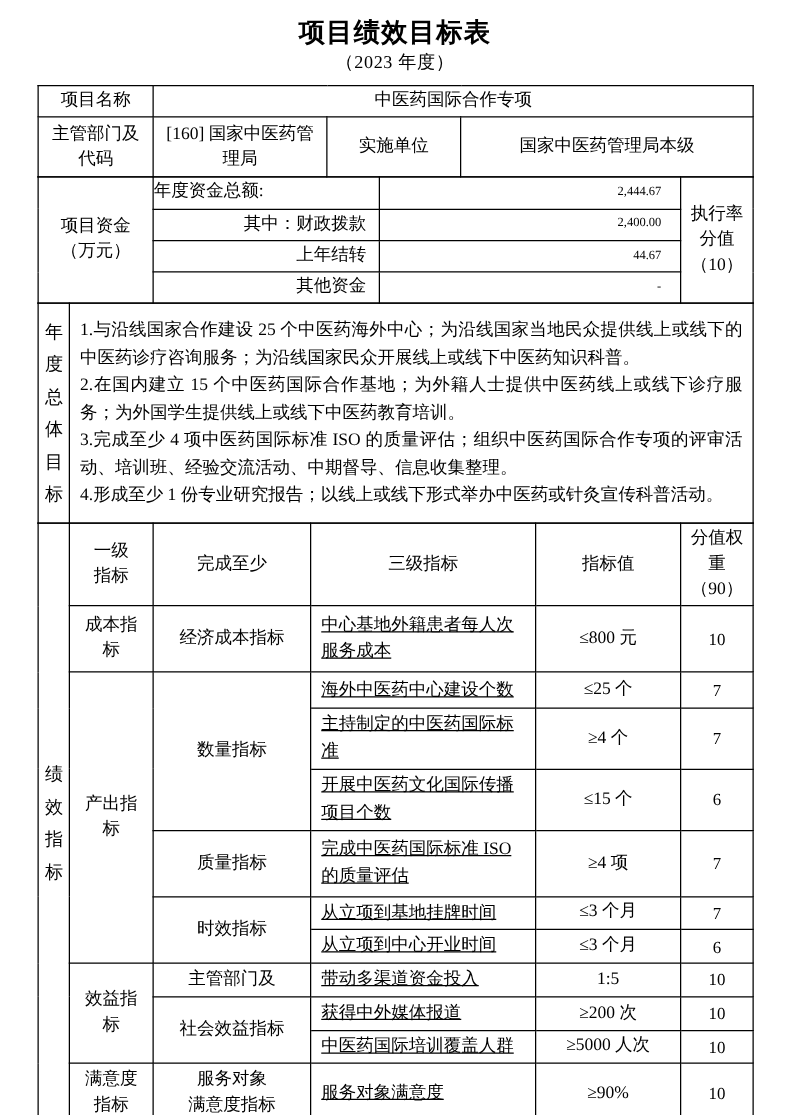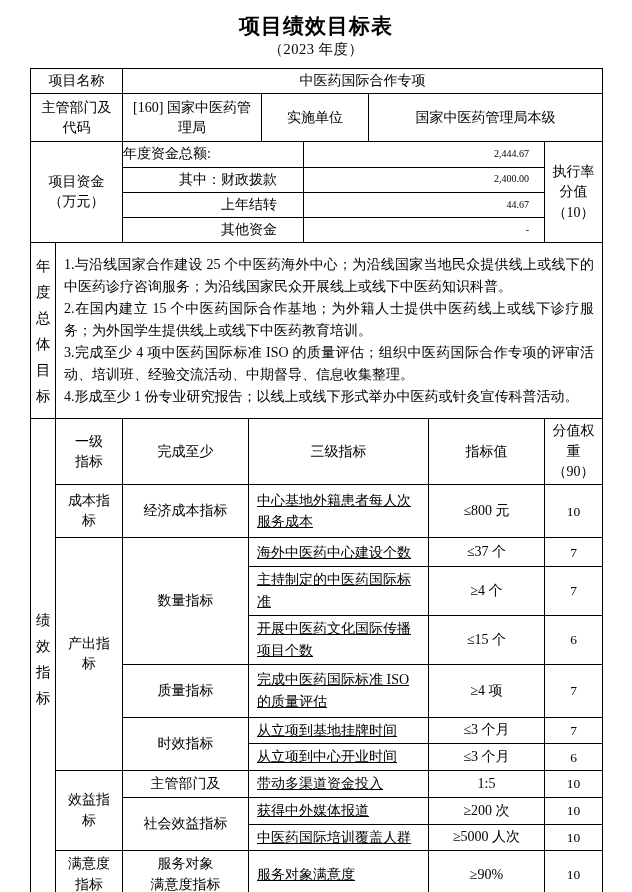--- a/index.html
+++ b/index.html
@@ -33,21 +33,21 @@
     border: 1.5px solid #000000;
     font-size: 14px;
     text-align: center;
     vertical-align: middle;
     padding: 2px 4px;
     white-space: pre-line;
     line-height: 1.45;
     overflow: hidden;
   }
   td.left  { text-align: left;  padding-left: 0; }
-  td.right { text-align: right; padding-right: 26px; }
+  td.right { text-align: right; padding-right: 10px; }
   td.num   { text-align: right; padding-right: 15px; font-size: 10px; }
   td.vtext {
     word-break: break-all;
     line-height: 26px;
     padding: 0 5px;
     font-size: 14.5px;
   }
   td.para {
     text-align: left;
     text-align: justify;
@@ -163,21 +163,21 @@
       <td>经济成本指标</td>
       <td class="l3">中心基地外籍患者每人次服务成本</td>
       <td>≤800 元</td>
       <td class="weight">10</td>
     </tr>
     <tr style="height:29px">
       <td rowspan="6">产出指
 标</td>
       <td rowspan="3">数量指标</td>
       <td class="l3">海外中医药中心建设个数</td>
-      <td>≤37 个</td>
+      <td>≤25 个</td>
       <td class="weight">7</td>
     </tr>
     <tr style="height:44px">
       <td class="l3">主持制定的中医药国际标准</td>
       <td>≥4 个</td>
       <td class="weight">7</td>
     </tr>
     <tr style="height:49px">
       <td class="l3">开展中医药文化国际传播项目个数</td>
       <td>≤15 个</td>

